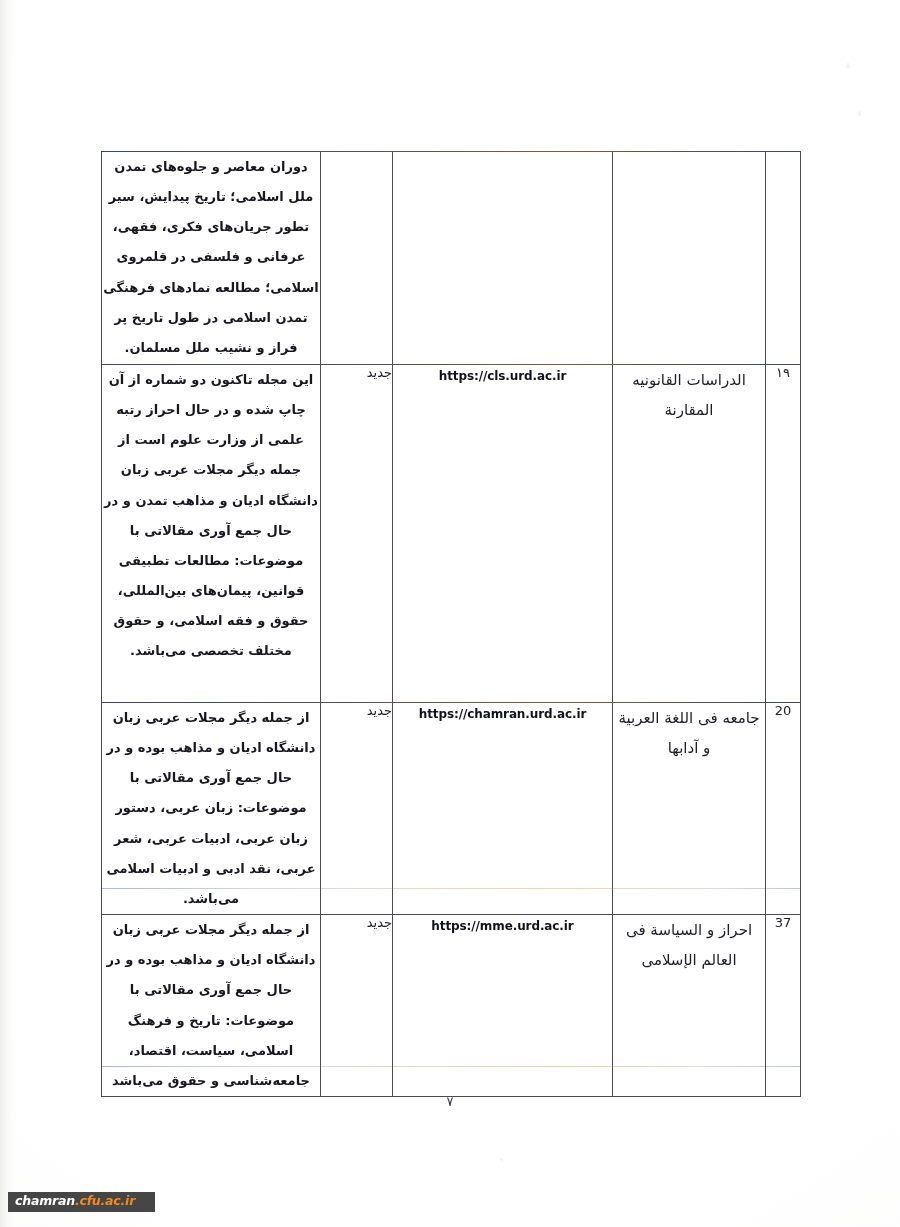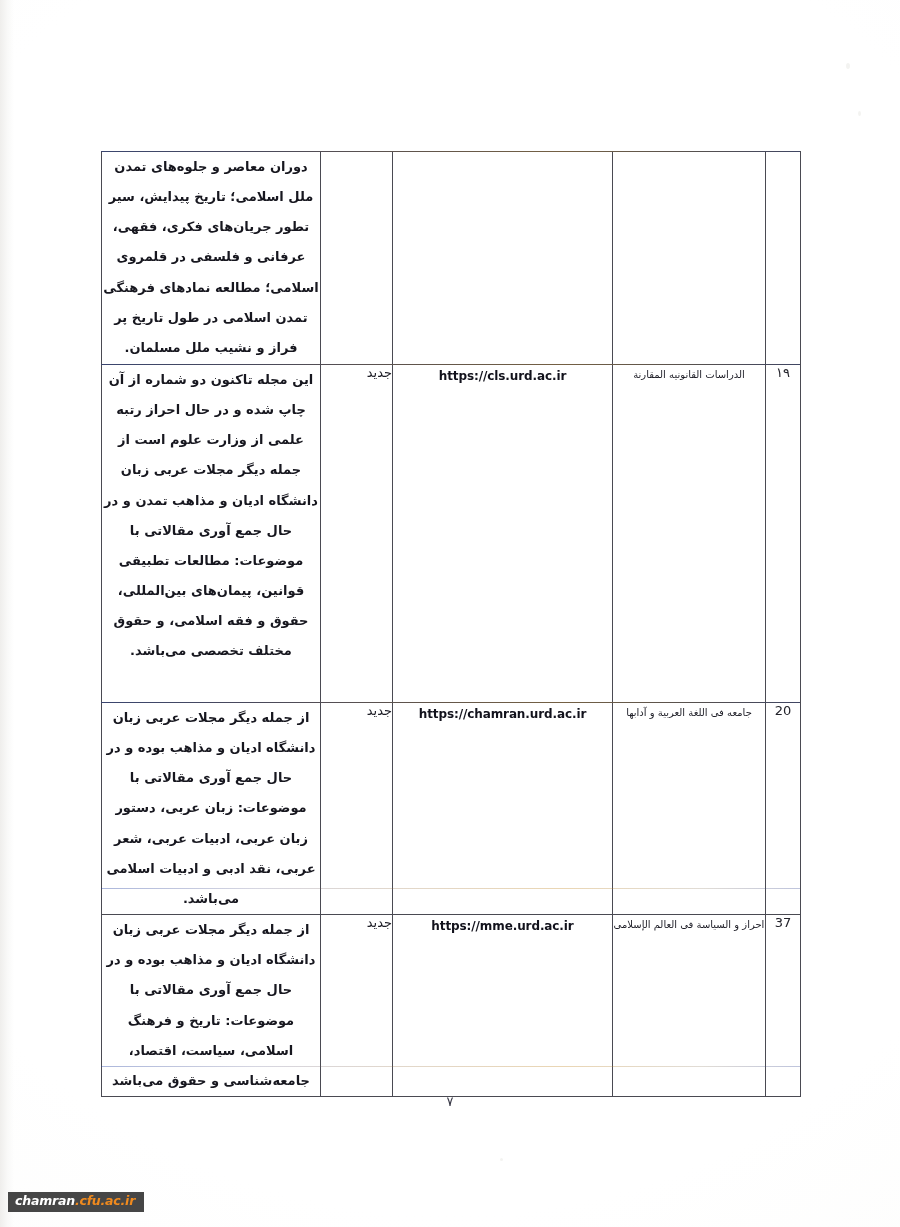--- a/index.html
+++ b/index.html
@@ -64,21 +64,21 @@
 
   .cell-num {
     text-align: center;
     font-size: 13px;
     color: #23232b;
     padding-top: 13px;
     font-family: "DejaVu Sans", sans-serif;
   }
   .cell-title {
     text-align: center;
-    font-size: 10px;
+    font-size: 15px;
     line-height: 2.0;
     color: #1d1d26;
     padding: 8px 6px 6px 6px;
     font-family: "DejaVu Sans", sans-serif;
     letter-spacing: .2px;
   }
   .cell-url {
     text-align: center;
     padding: 11px 4px 6px 4px;
     direction: ltr;
@@ -120,21 +120,21 @@
     color: #3a3a48;
     font-family: "DejaVu Sans", sans-serif;
   }
 
   
   .watermark {
     position: absolute;
     left: 8px;
     top: 1192px;
     background: #464646;
-    padding: 3px 9px 4px 7px;
+    padding: 3px 20px 4px 7px;
     direction: ltr;
     font-family: "DejaVu Sans", sans-serif;
     font-size: 12.5px;
     font-weight: bold;
     font-style: italic;
     line-height: 1;
     letter-spacing: -0.2px;
     white-space: nowrap;
   }
   .watermark .wm-name { color: #ffffff; }

